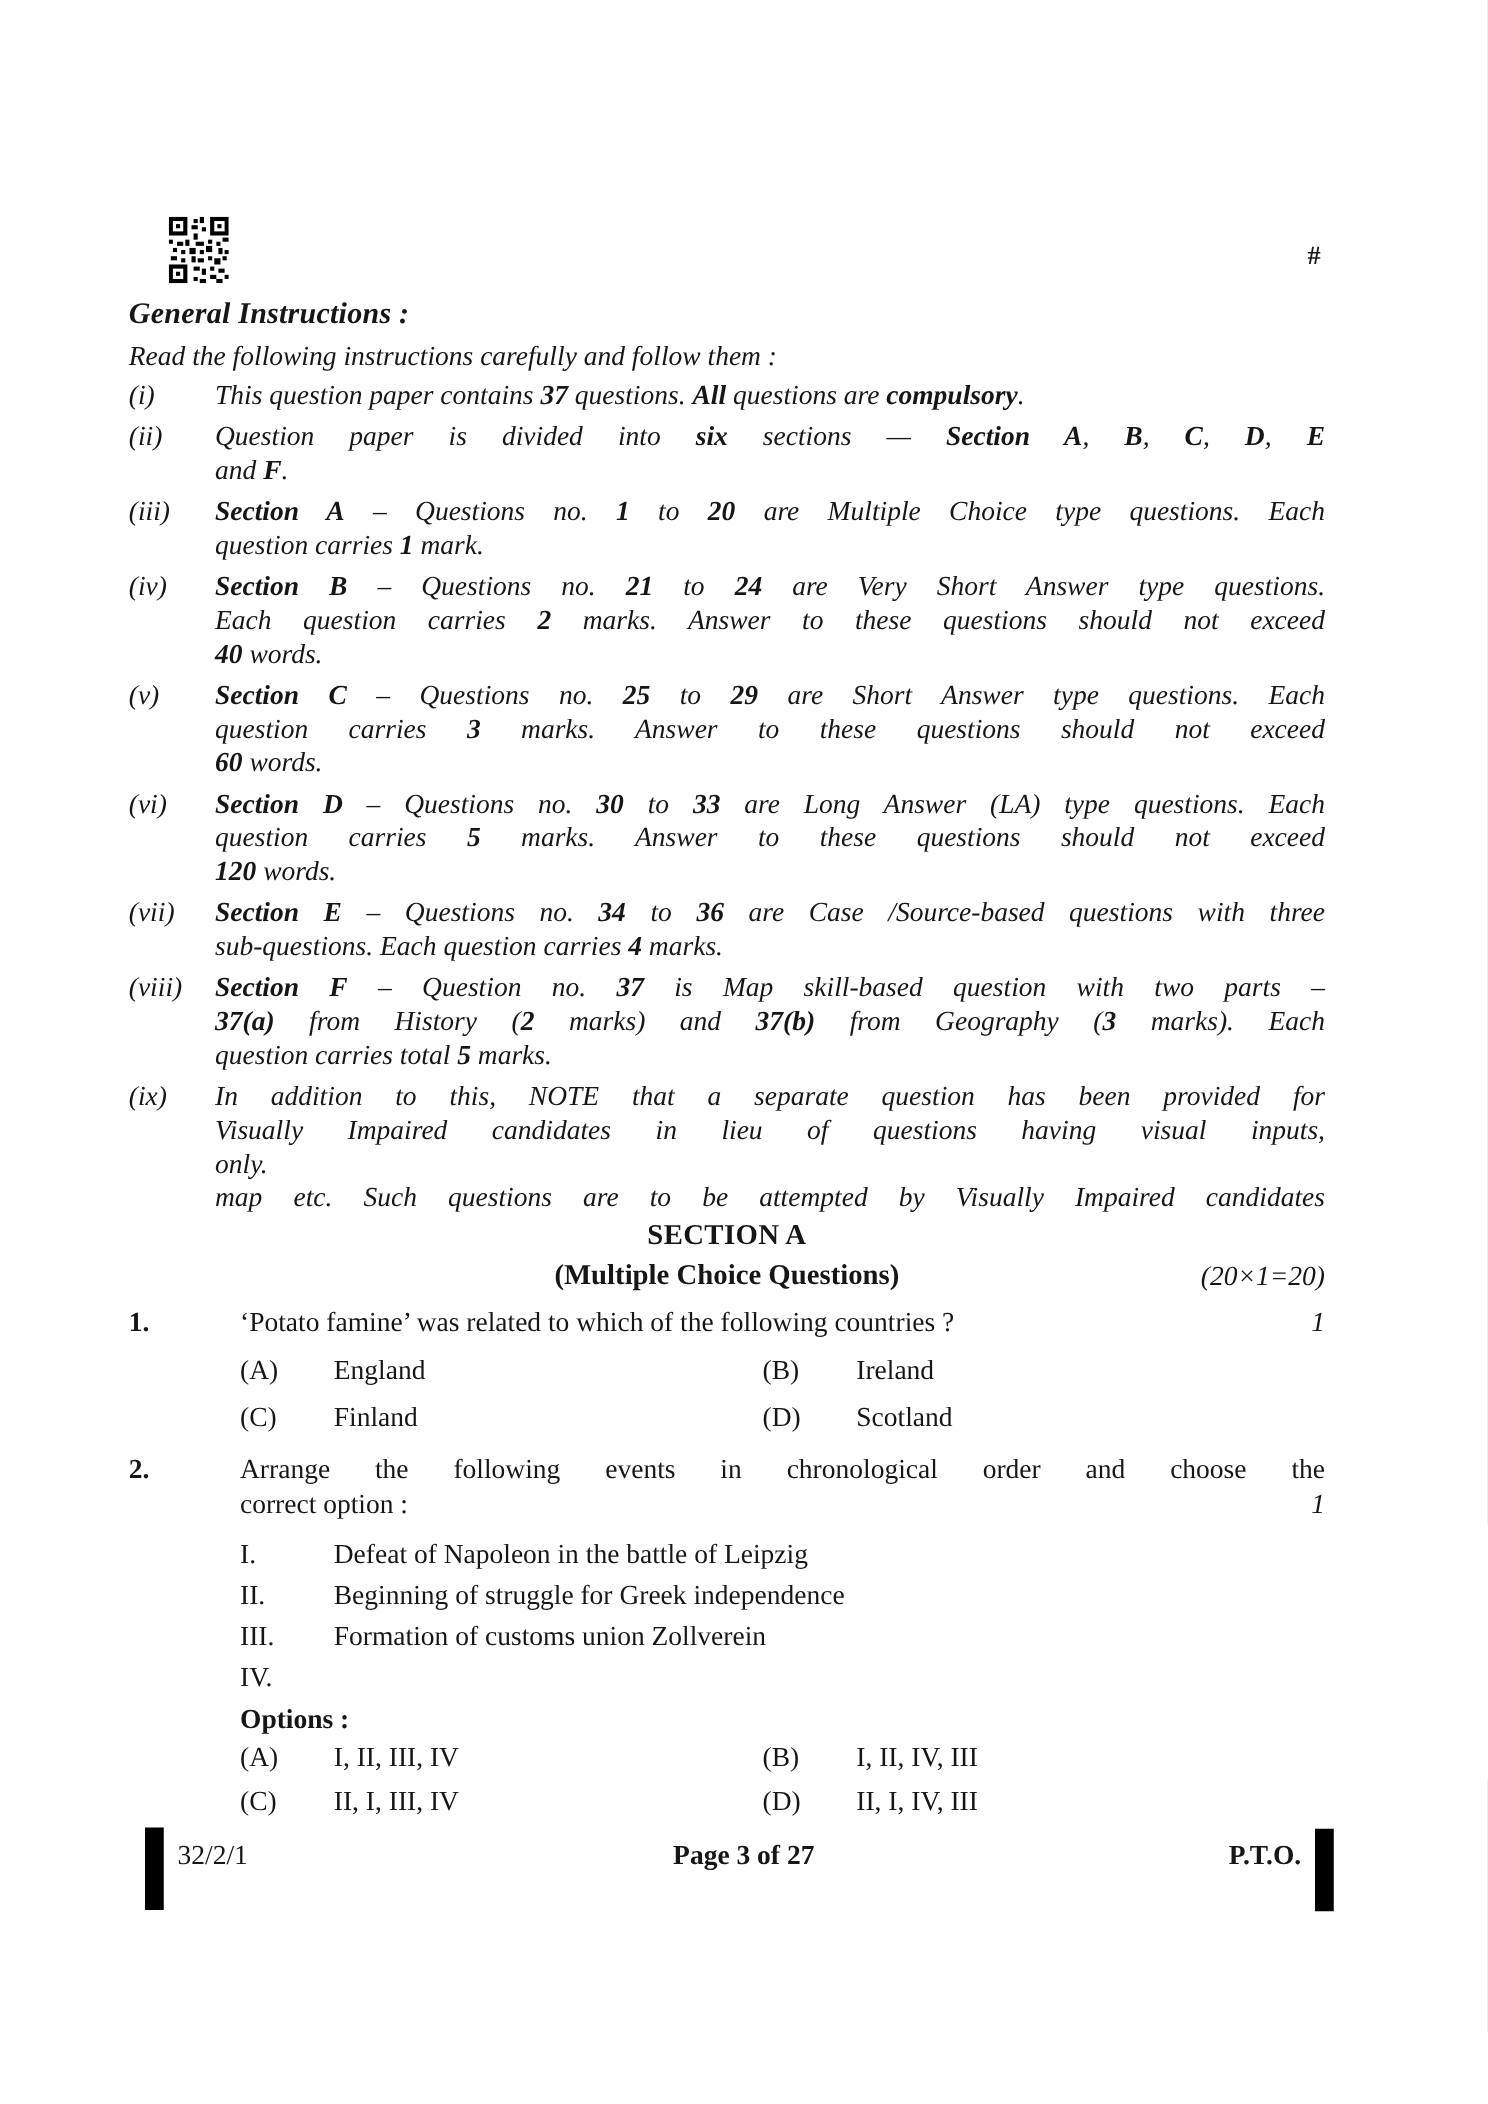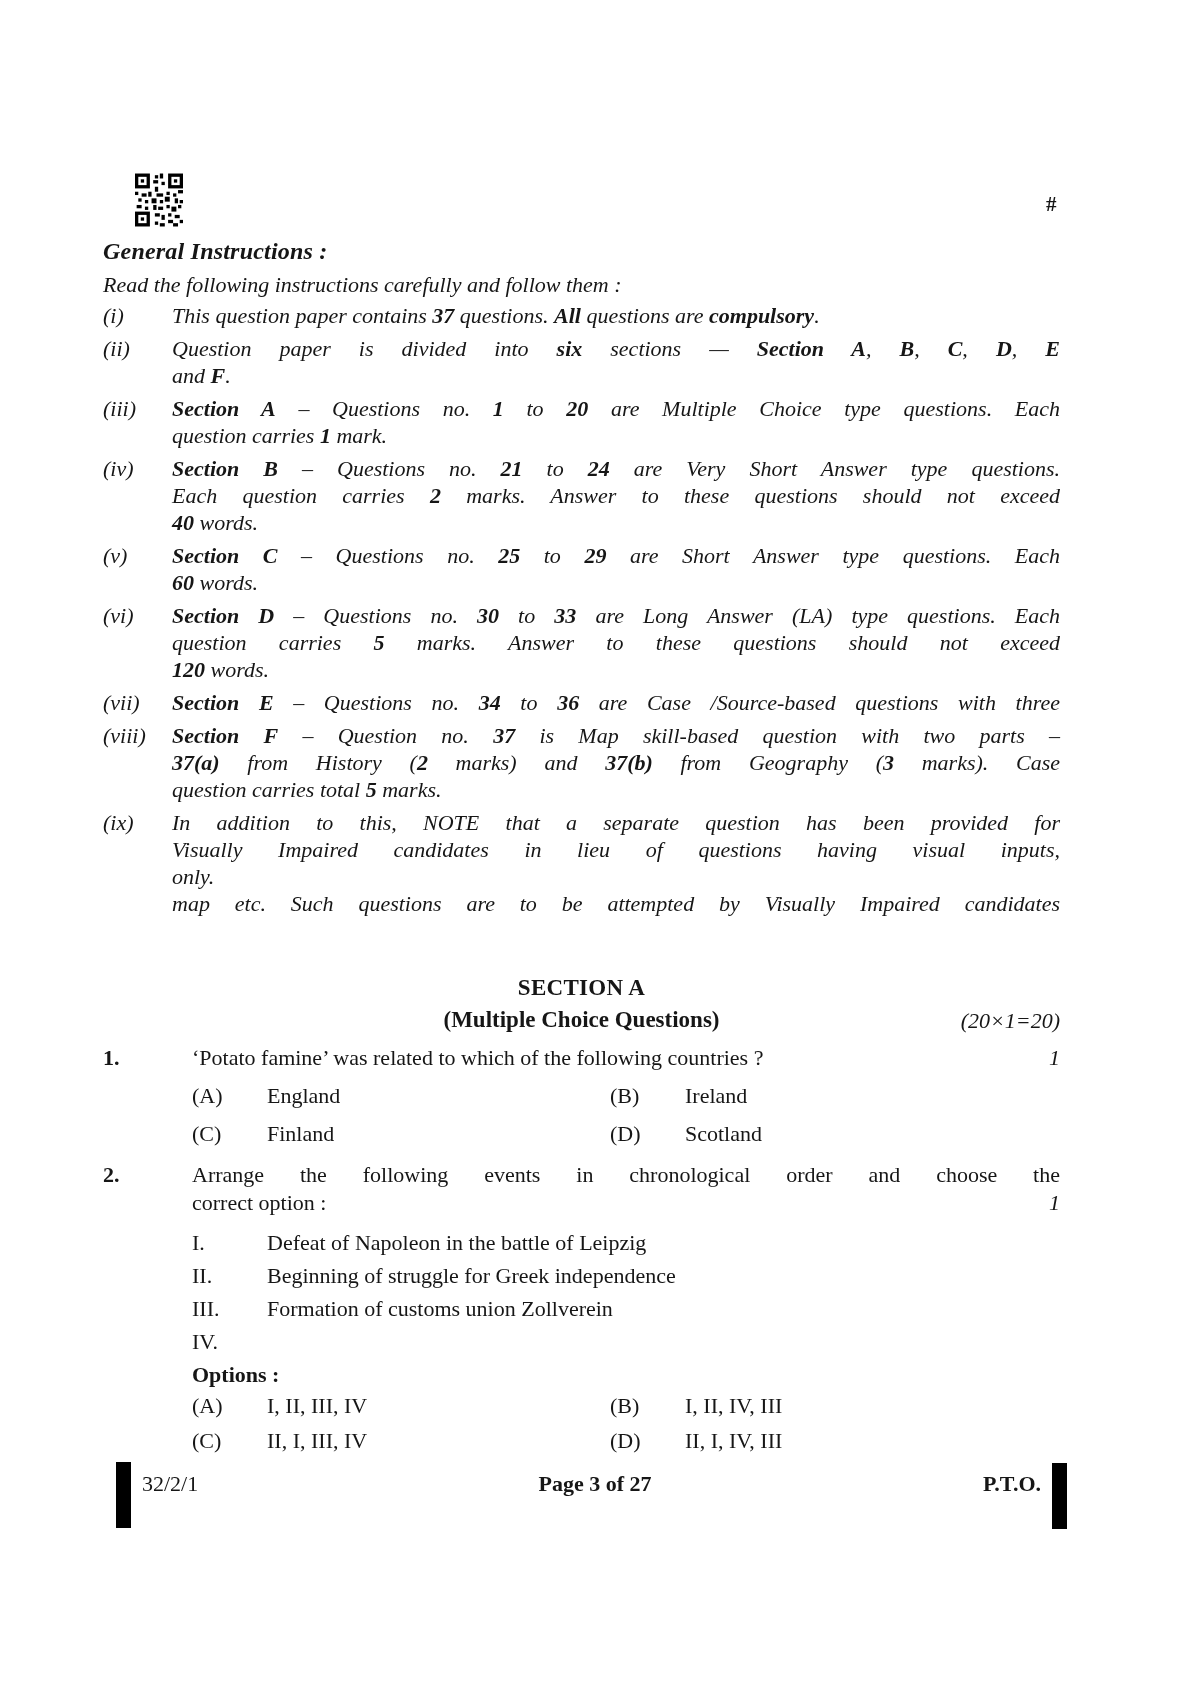--- a/index.html
+++ b/index.html
@@ -158,45 +158,47 @@
           <div class="iline"><b>Section B</b><span> – Questions no. </span><b>21</b><span> to </span><b>24</b><span> are Very Short Answer type questions.</span></div>
           <div class="iline"><span>Each question carries </span><b>2</b><span> marks. Answer to these questions should not exceed</span></div>
           <div class="iline jlast"><b>40</b><span> words.</span></div>
         </div>
       </div>
 
       <div class="irow">
         <div class="inum">(v)</div>
         <div class="itext">
           <div class="iline"><b>Section C</b><span> – Questions no. </span><b>25</b><span> to </span><b>29</b><span> are Short Answer type questions. Each</span></div>
+          <div class="iline"><span>question carries </span><b>3</b><span> marks. Answer to these questions should not exceed</span></div>
           <div class="iline jlast"><b>60</b><span> words.</span></div>
         </div>
       </div>
 
       <div class="irow">
         <div class="inum">(vi)</div>
         <div class="itext">
           <div class="iline"><b>Section D</b><span> – Questions no. </span><b>30</b><span> to </span><b>33</b><span> are Long Answer (LA) type questions. Each</span></div>
           <div class="iline"><span>question carries </span><b>5</b><span> marks. Answer to these questions should not exceed</span></div>
           <div class="iline jlast"><b>120</b><span> words.</span></div>
         </div>
       </div>
 
       <div class="irow">
         <div class="inum">(vii)</div>
         <div class="itext">
           <div class="iline"><b>Section E</b><span> – Questions no. </span><b>34</b><span> to </span><b>36</b><span> are Case /Source-based questions with three</span></div>
+          <div class="iline jlast"><span>sub-questions. Each question carries </span><b>4</b><span> marks.</span></div>
         </div>
       </div>
 
       <div class="irow">
         <div class="inum">(viii)</div>
         <div class="itext">
           <div class="iline"><b>Section F</b><span> – Question no. </span><b>37</b><span> is Map skill-based question with two parts –</span></div>
-          <div class="iline"><b>37(a)</b><span> from History (</span><b>2</b><span> marks) and </span><b>37(b)</b><span> from Geography (</span><b>3</b><span> marks). Case</span></div>
+          <div class="iline"><b>37(a)</b><span> from History (</span><b>2</b><span> marks) and </span><b>37(b)</b><span> from Geography (</span><b>3</b><span> marks). Each</span></div>
           <div class="iline jlast"><span>question carries total </span><b>5</b><span> marks.</span></div>
         </div>
       </div>
 
       <div class="irow">
         <div class="inum">(ix)</div>
         <div class="itext">
           <div class="iline"><span>In addition to this, NOTE that a separate question has been provided for</span></div>
           <div class="iline"><span>Visually Impaired candidates in lieu of questions having visual inputs,</span></div>
           <div class="iline jlast"><span>only.</span></div>

